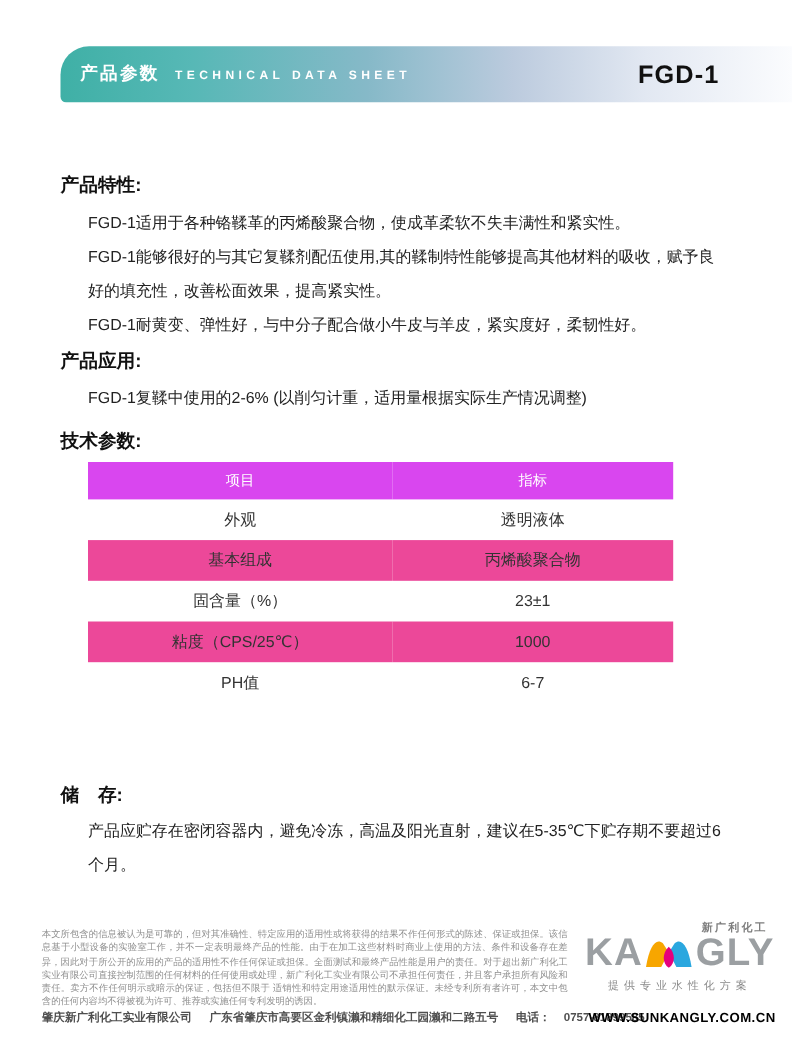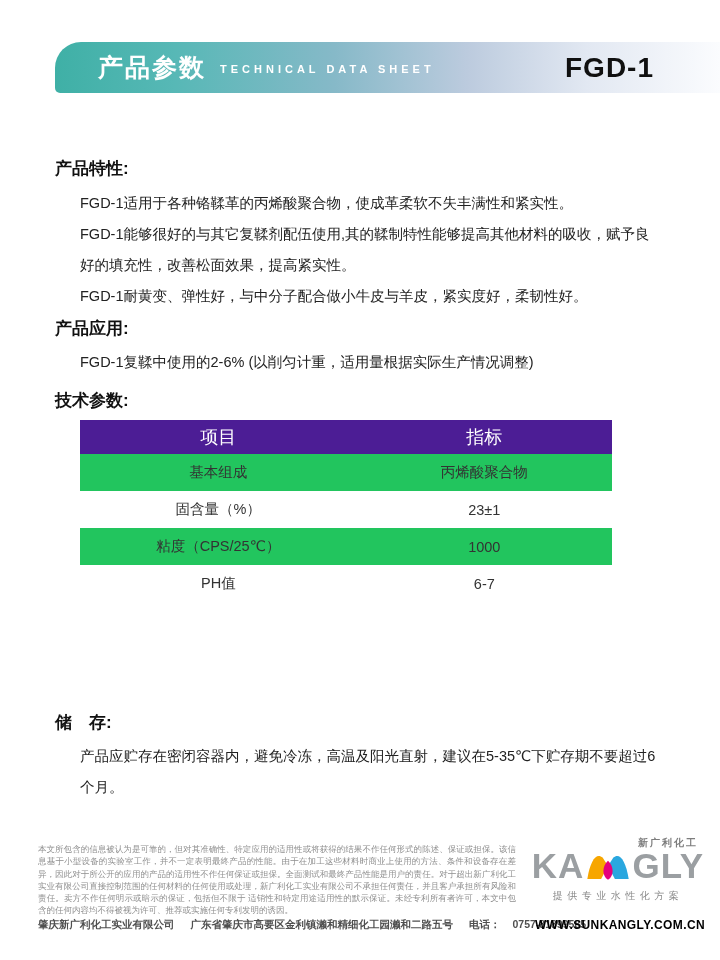--- a/index.html
+++ b/index.html
@@ -7,38 +7,38 @@
     width:720px;height:960px;background:#ffffff;position:relative;overflow:hidden;
     font-family:"Liberation Sans","DejaVu Sans",sans-serif;color:#1c1c1c;
   }
   
   .header-bar{
     position:absolute;left:55px;top:42px;width:665px;height:51px;
     border-radius:26px 0 0 5px;
     background:linear-gradient(90deg,#3fb0a6 0%,#57b8b6 18%,#86b9c8 42%,#bccbde 62%,#e2e8f2 80%,#fbfcfe 100%);
     display:flex;align-items:center;
   }
-  .header-title-cn{font-size:25px;font-weight:bold;color:#ffffff;margin-left:43px;letter-spacing:2px;text-align:right;}
+  .header-title-cn{font-size:16px;font-weight:bold;color:#ffffff;margin-left:18px;letter-spacing:2px;text-align:right;}
   .header-title-en{font-size:11px;font-weight:bold;color:#ffffff;letter-spacing:4px;margin-left:14px;margin-top:3px;}
-  .header-code{margin-left:auto;margin-right:66px;font-size:28px;font-weight:bold;color:#101010;letter-spacing:1px;}
+  .header-code{margin-left:auto;margin-right:66px;font-size:23px;font-weight:bold;color:#101010;letter-spacing:1px;}
   
   .sec-heading{position:absolute;left:55px;font-size:17px;font-weight:bold;color:#111;}
   .sec-body{position:absolute;left:80px;width:580px;font-size:14.5px;line-height:31px;color:#222;}
   .sec-body p{margin:0;}
   
   .param-table{
     position:absolute;left:80px;top:420px;width:532px;border-collapse:collapse;
     font-size:14.5px;color:#333;text-align:center;
   }
   .param-table th{
-    background:#4c1d95;color:#ffffff;font-weight:normal;font-size:18px;
+    background:#d946ef;color:#ffffff;font-weight:normal;font-size:13px;
     height:32px;
   }
   .param-table td{height:35px;}
-  .param-table tr.alt td{background:#22c55e;}
+  .param-table tr.alt td{background:#ec4899;}
   .param-table .c1{width:52%;}
   
   .disclaimer{
     position:absolute;left:38px;top:843px;width:478px;
     font-size:8.5px;line-height:12.3px;color:#8f8f8f;text-align:justify;
   }
   .company-line{
     position:absolute;left:38px;top:918px;width:500px;
     font-size:10.5px;color:#4f4f4f;font-weight:bold;white-space:nowrap;
   }
@@ -79,20 +79,24 @@
 
 <div class="sec-heading" style="top:389px;">技术参数:</div>
 <table class="param-table">
   <thead>
     <tr>
       <th class="c1">项目</th>
       <th>指标</th>
     </tr>
   </thead>
   <tbody>
+    <tr>
+      <td>外观</td>
+      <td>透明液体</td>
+    </tr>
     <tr class="alt">
       <td>基本组成</td>
       <td>丙烯酸聚合物</td>
     </tr>
     <tr>
       <td>固含量（%）</td>
       <td>23±1</td>
     </tr>
     <tr class="alt">
       <td>粘度（CPS/25℃）</td>

